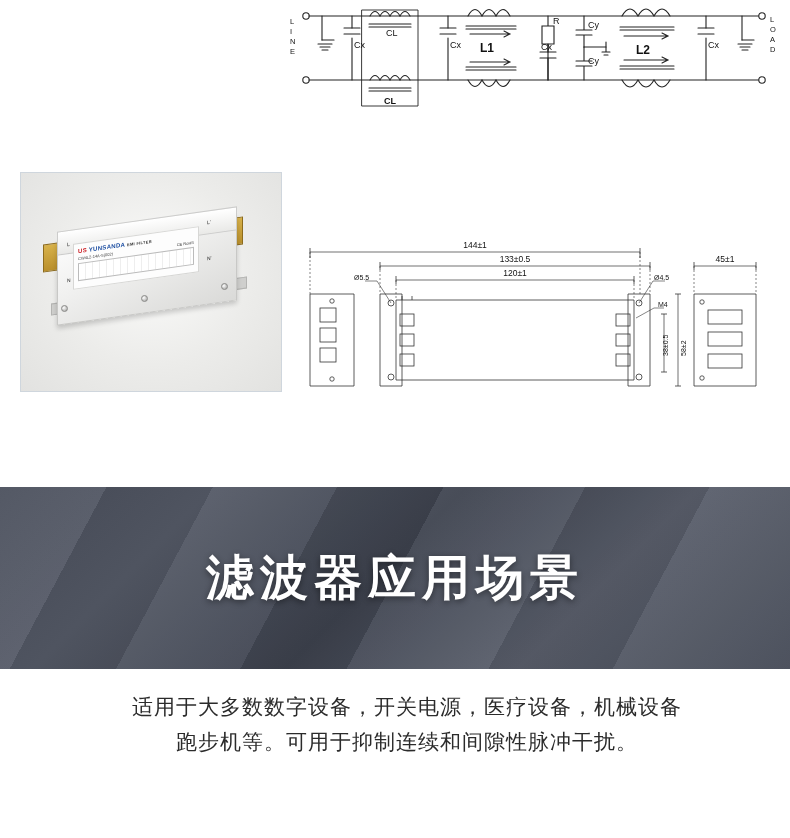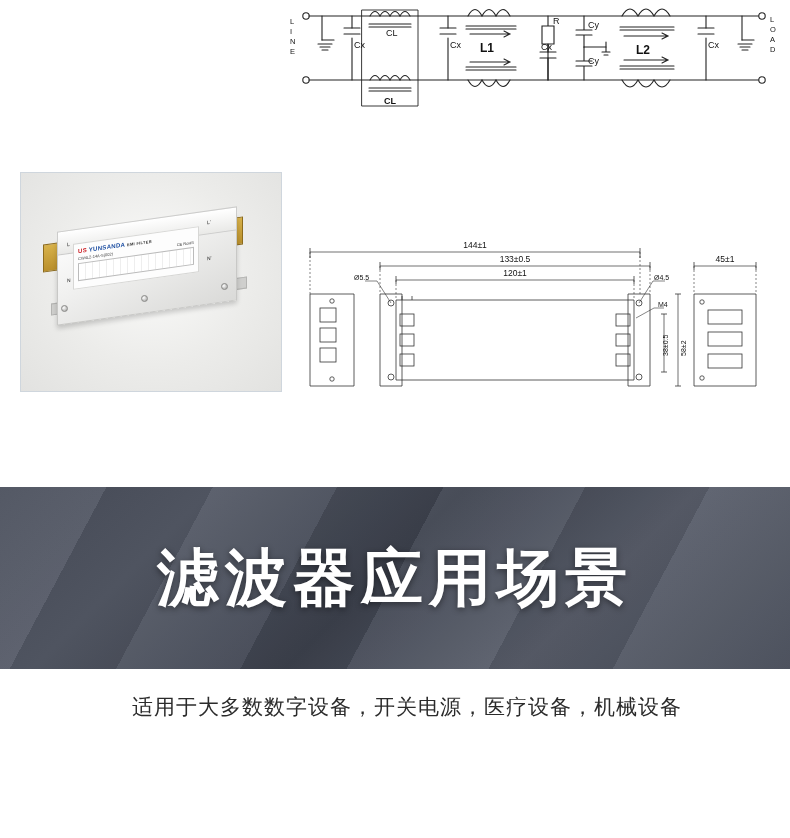--- a/index.html
+++ b/index.html
@@ -83,21 +83,21 @@
   }
   .banner:after{
     content:"";position:absolute;inset:0;
     background:
       linear-gradient(118deg, rgba(255,255,255,.07) 0 12%, rgba(0,0,0,.10) 12% 24%, rgba(255,255,255,.05) 24% 38%, rgba(0,0,0,.12) 38% 50%, rgba(255,255,255,.06) 50% 66%, rgba(0,0,0,.10) 66% 80%, rgba(255,255,255,.05) 80% 100%);
     opacity:.8;
   }
   .banner-title{
     position:absolute;left:0;top:0;width:790px;height:182px;
     display:flex;align-items:center;justify-content:center;
-    color:#ffffff;font-size:62px;font-weight:bold;letter-spacing:6px;
+    color:#ffffff;font-size:48px;font-weight:bold;letter-spacing:6px;
     text-shadow:0 2px 6px rgba(0,0,0,.45);
     z-index:3;
   }
 
   
   .desc{
     position:absolute;left:0;top:690px;width:790px;
     text-align:center;color:#2b2b2b;font-size:21px;line-height:1.65;
     letter-spacing:1px;
   }
@@ -313,15 +313,16 @@
       </g>
     </svg>
   </div>
 
   <div class="banner">
     <div class="banner-title">滤波器应用场景</div>
   </div>
 
   <div class="desc">
     <div>适用于大多数数字设备，开关电源，医疗设备，机械设备</div>
+    <div>跑步机等。可用于抑制连续和间隙性脉冲干扰。</div>
   </div>
 
 </div>
 
 </body></html>

